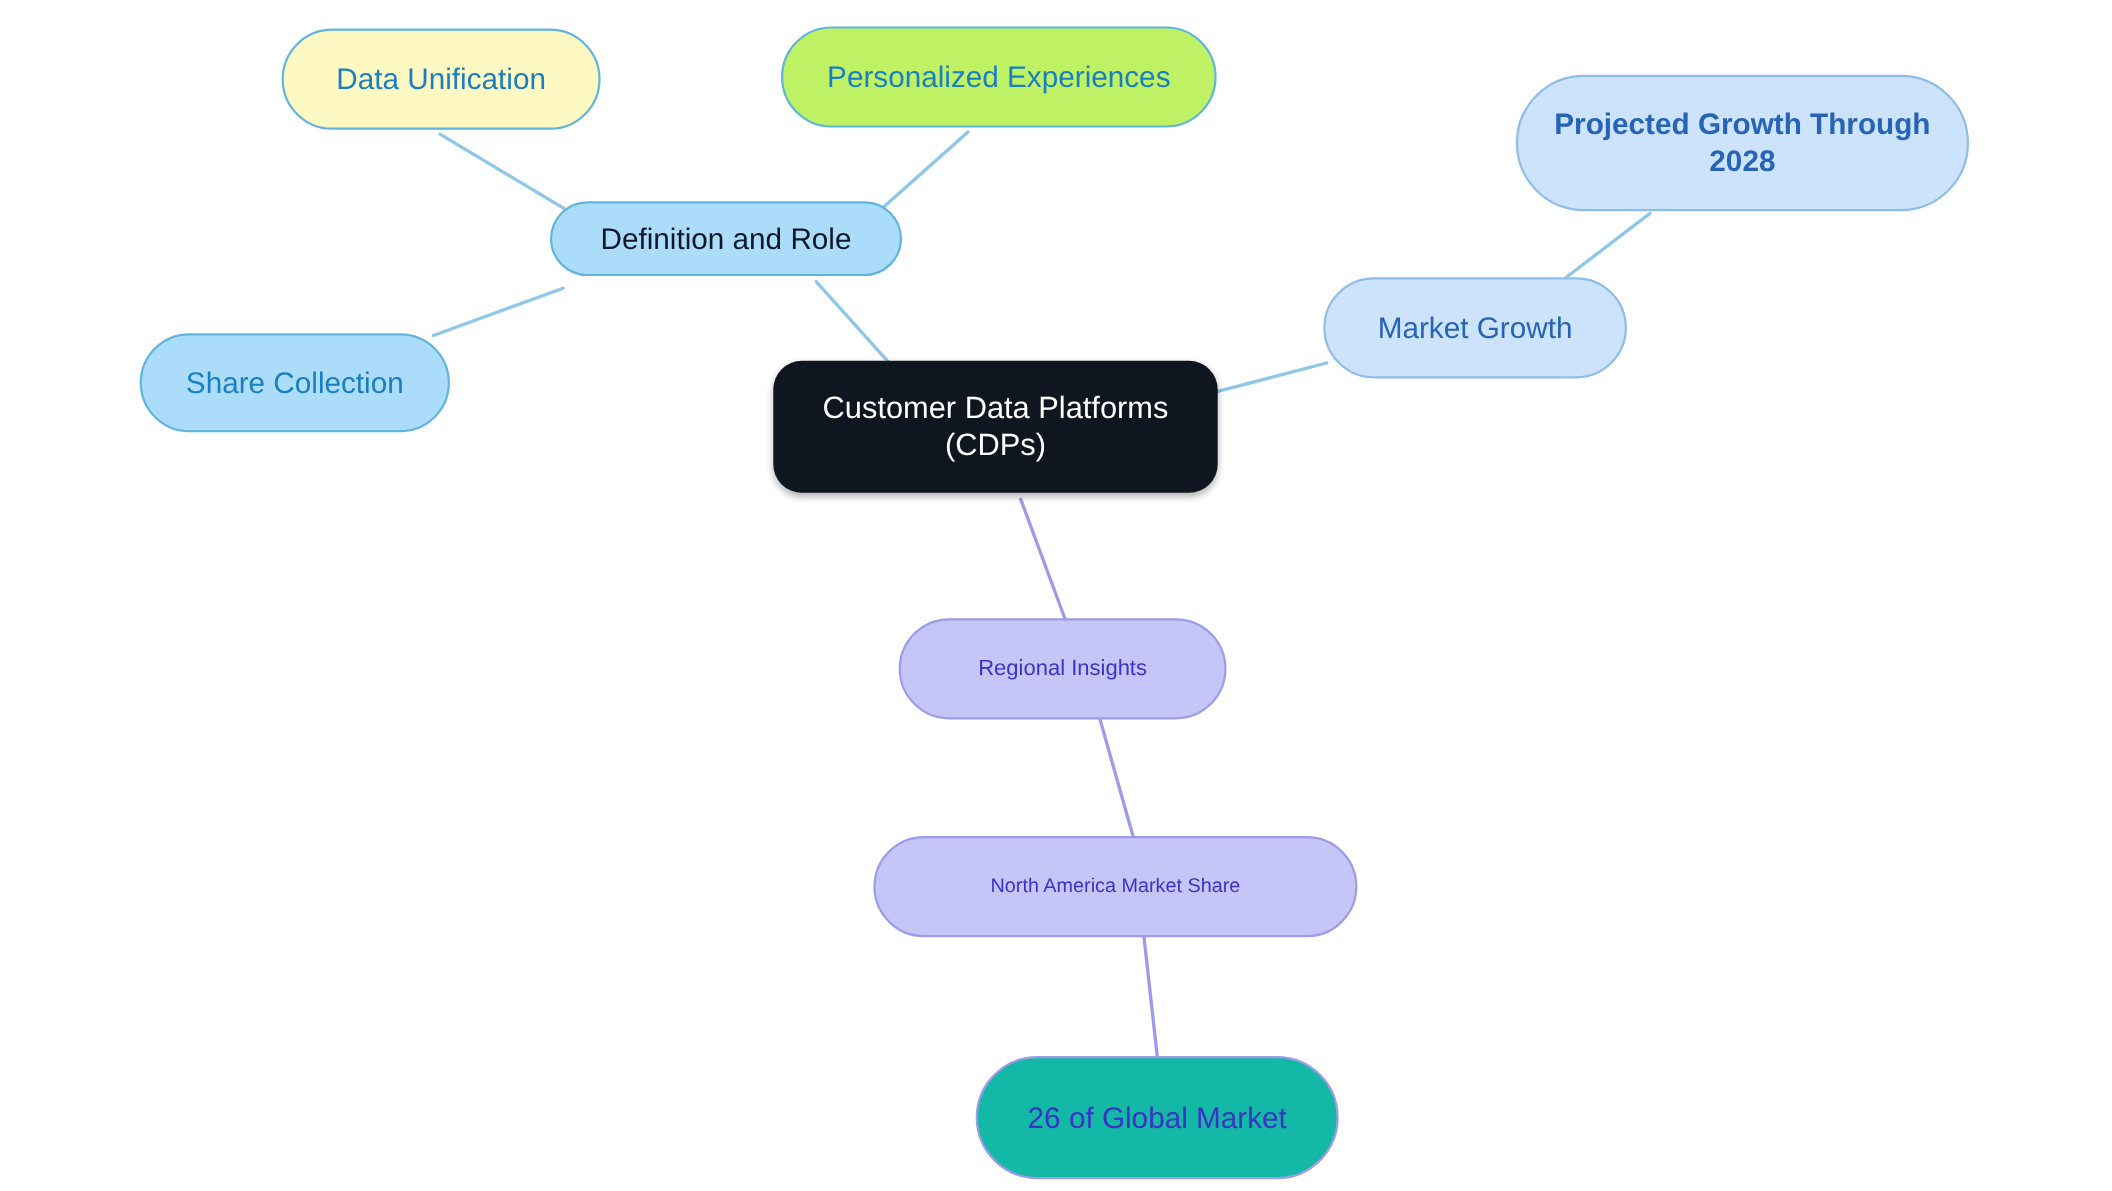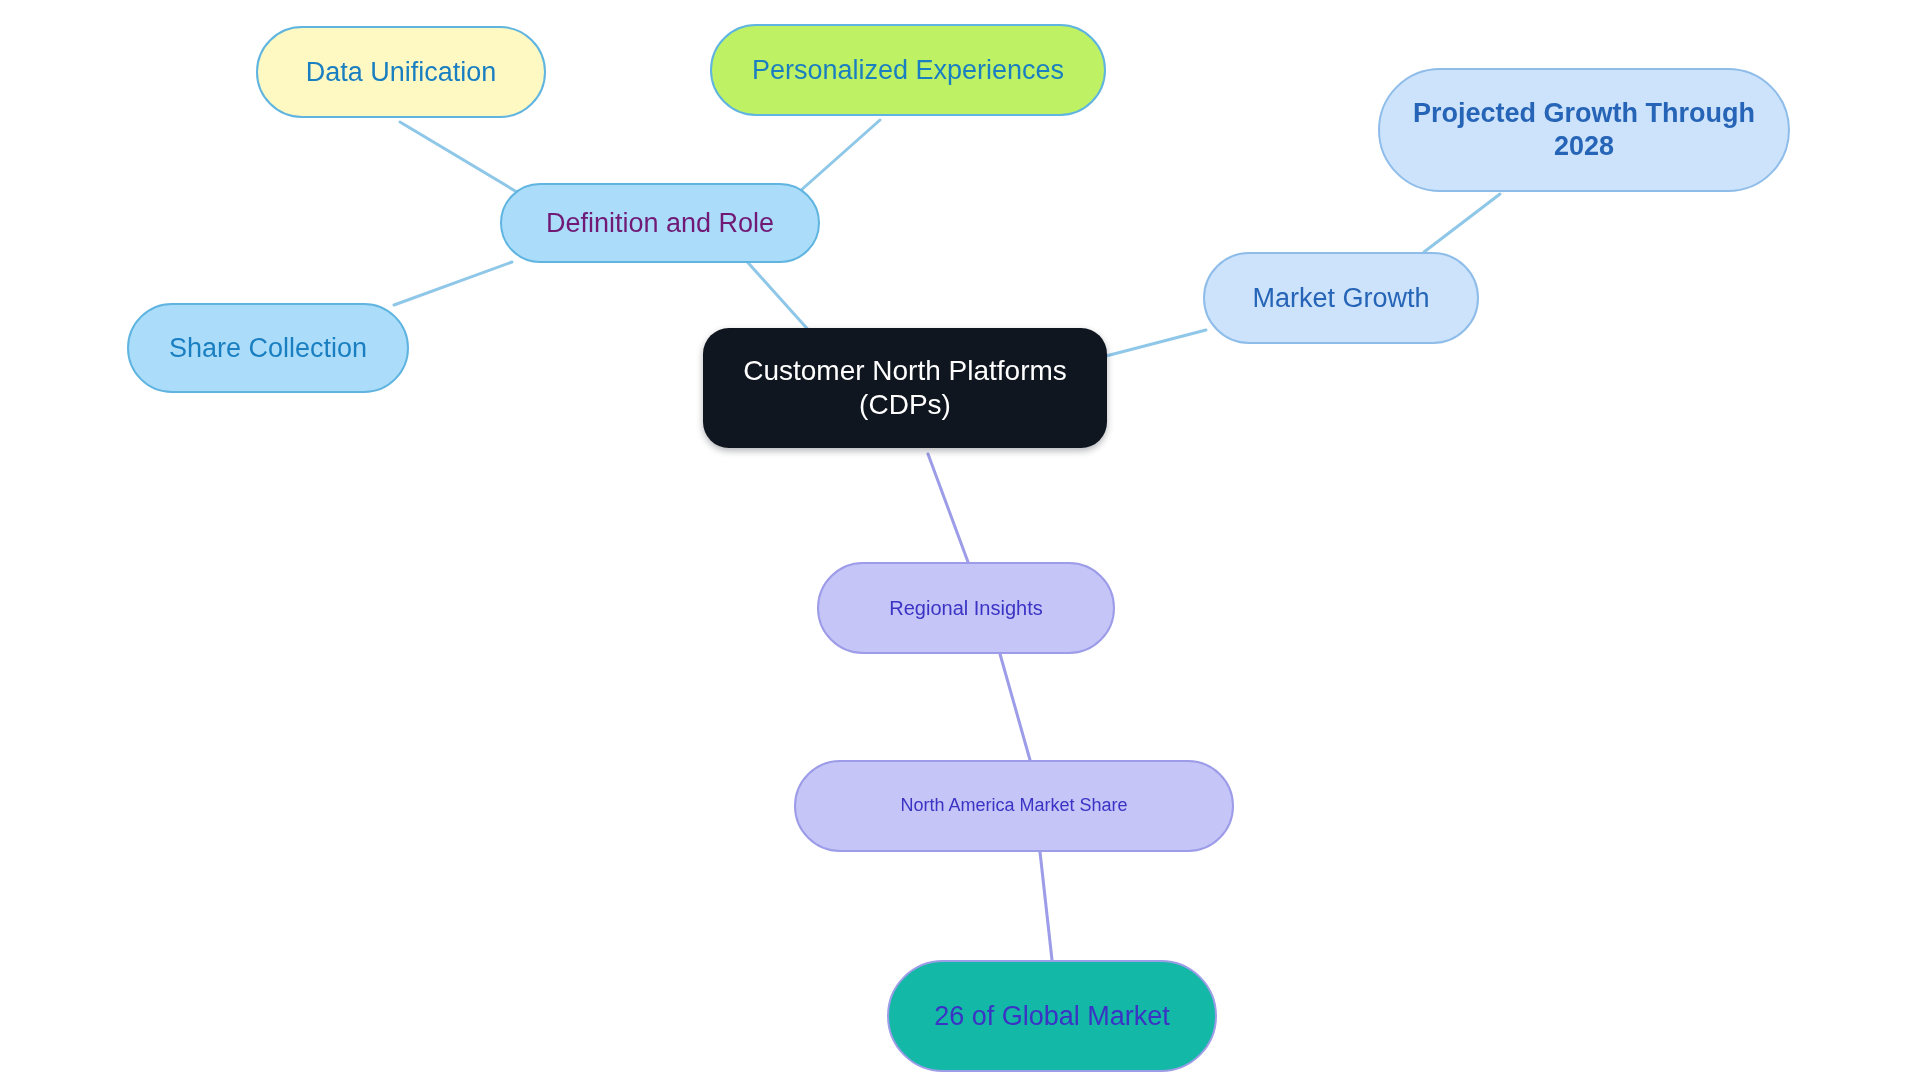--- a/index.html
+++ b/index.html
@@ -55,23 +55,23 @@
       <line x1="527" y1="198" x2="400" y2="122" stroke="#8ec7e8" stroke-width="3" stroke-linecap="round"></line>
       <line x1="790" y1="200" x2="880" y2="120" stroke="#8ec7e8" stroke-width="3" stroke-linecap="round"></line>
       <line x1="512" y1="262" x2="394" y2="305" stroke="#8ec7e8" stroke-width="3" stroke-linecap="round"></line>
       <line x1="812" y1="334" x2="742" y2="256" stroke="#8ec7e8" stroke-width="3" stroke-linecap="round"></line>
       <line x1="1106" y1="356" x2="1206" y2="330" stroke="#8ec7e8" stroke-width="3" stroke-linecap="round"></line>
       <line x1="1424" y1="252" x2="1500" y2="194" stroke="#8ec7e8" stroke-width="3" stroke-linecap="round"></line>
       <line x1="928" y1="454" x2="968" y2="562" stroke="#9c9ce8" stroke-width="3" stroke-linecap="round"></line>
       <line x1="1000" y1="654" x2="1030" y2="760" stroke="#9c9ce8" stroke-width="3" stroke-linecap="round"></line>
       <line x1="1040" y1="852" x2="1052" y2="960" stroke="#9c9ce8" stroke-width="3" stroke-linecap="round"></line>
     </svg>
-<div class="node root" style="left: 703px; top: 328px; width: 404px; height: 120px; background: rgb(16, 22, 31); border-color: rgb(16, 22, 31); color: rgb(255, 255, 255); font-size: 28px;">Customer North Platforms
+<div class="node root" style="left: 703px; top: 328px; width: 404px; height: 120px; background: rgb(16, 22, 31); border-color: rgb(16, 22, 31); color: rgb(255, 255, 255); font-size: 28px;">Customer Data Platforms
 (CDPs)</div>
-    <div class="node branch" style="left: 500px; top: 183px; width: 320px; height: 80px; background: rgb(171, 221, 250); border-color: rgb(95, 180, 224); color: #701a75; font-size: 27px;">Definition and Role</div>
+    <div class="node branch" style="left: 500px; top: 183px; width: 320px; height: 68px; background: rgb(171, 221, 250); border-color: rgb(95, 180, 224); color: #0f172a; font-size: 27px;">Definition and Role</div>
     <div class="node leaf" style="left: 256px; top: 26px; width: 290px; height: 92px; background: #fef9c3; border-color: rgb(95, 180, 224); color: rgb(26, 127, 193); font-size: 27px;">Data Unification</div>
     <div class="node leaf" style="left: 710px; top: 24px; width: 396px; height: 92px; background: #bef264; border-color: rgb(95, 180, 224); color: rgb(26, 127, 193); font-size: 27px;">Personalized Experiences</div>
     <div class="node leaf" style="left: 127px; top: 303px; width: 282px; height: 90px; background: rgb(171, 221, 250); border-color: rgb(95, 180, 224); color: rgb(26, 127, 193); font-size: 27px;">Share Collection</div>
     <div class="node branch" style="left: 1203px; top: 252px; width: 276px; height: 92px; background: rgb(205, 227, 251); border-color: rgb(143, 189, 234); color: rgb(37, 100, 182); font-size: 27px;">Market Growth</div>
     <div class="node leaf" style="left: 1378px; top: 68px; width: 412px; height: 124px; background: rgb(205, 227, 251); border-color: rgb(143, 189, 234); color: rgb(37, 100, 182); font-size: 27px; font-weight: bold;">Projected Growth Through
 2028</div>
     <div class="node branch" style="left: 817px; top: 562px; width: 298px; height: 92px; background: rgb(197, 197, 248); border-color: rgb(156, 156, 232); color: rgb(58, 51, 196); font-size: 20px;">Regional Insights</div>
     <div class="node leaf" style="left: 794px; top: 760px; width: 440px; height: 92px; background: rgb(197, 197, 248); border-color: rgb(156, 156, 232); color: rgb(58, 51, 196); font-size: 18px;">North America Market Share</div>
     <div class="node leaf" style="left: 887px; top: 960px; width: 330px; height: 112px; background: #14b8a6; border-color: rgb(156, 156, 232); color: rgb(58, 51, 196); font-size: 27px;">26 of Global Market</div>
   </div>

